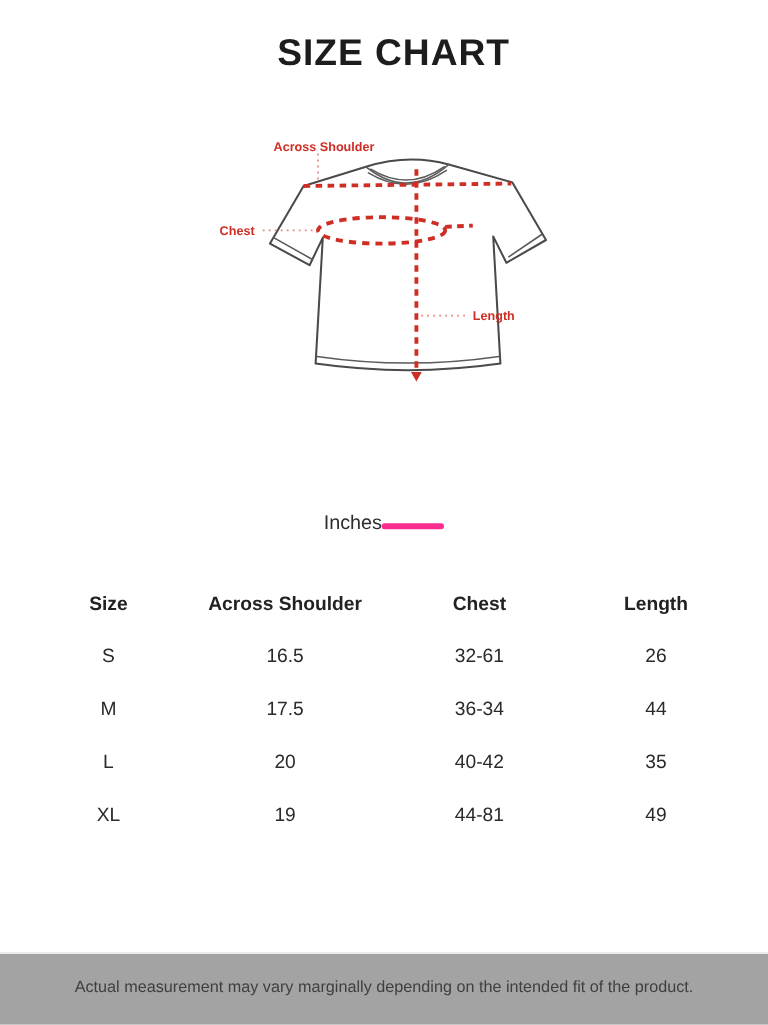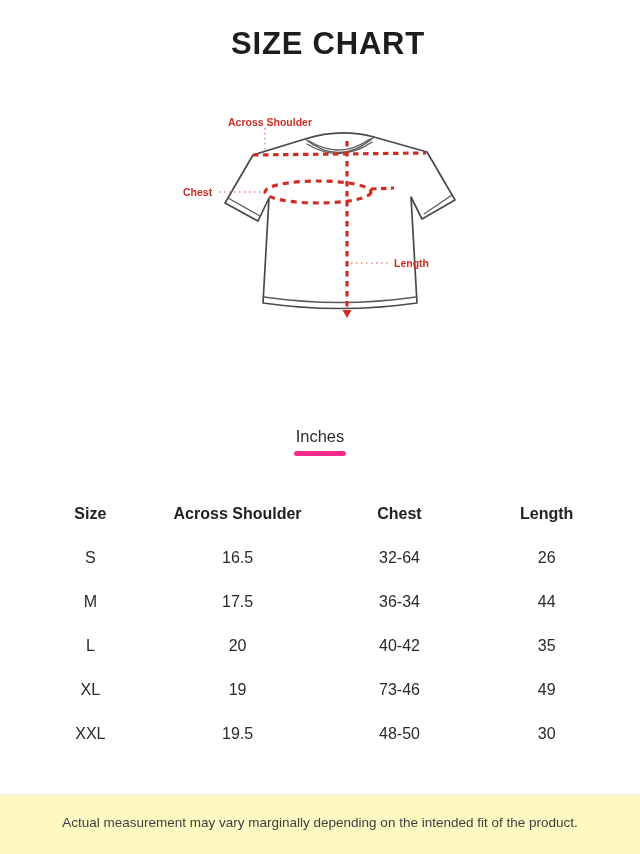--- a/index.html
+++ b/index.html
@@ -26,21 +26,20 @@
     width: 300px; height: 240px;
     margin: 38px auto 0 auto;
   }
   .unit-tabs {
     margin-top: 86px;
     display: flex;
     justify-content: center;
   }
   .unit-tab {
     display: inline-flex;
-    flex-direction: column;
     align-items: center;
     cursor: pointer;
     background: none; border: none;
     font-family: "Liberation Sans", sans-serif;
   }
   .unit-tab-label {
     font-size: 16.5px;
     color: #2e2e2e;
     line-height: 20px;
   }
@@ -72,21 +71,21 @@
   .footer-note {
     position: absolute;
     left: 0; bottom: 0;
     width: 100%;
     border-top: 1px solid #ececec;
     padding: 19px 16px 22px 16px;
     text-align: center;
     font-size: 13.5px;
     line-height: 18px;
     color: #3f3f3f;
-    background: #fef9c3;
+    background: #a3a3a3;
   }
   svg text.red-label {
     font-family: "Liberation Sans", sans-serif;
     font-size: 10.5px;
     font-weight: bold;
     fill: #cf2e24;
   }
 </style>
 </head>
 <body>
@@ -150,43 +149,37 @@
       <th>Size</th>
       <th>Across Shoulder</th>
       <th>Chest</th>
       <th>Length</th>
     </tr>
   </thead>
   <tbody>
     <tr>
       <td>S</td>
       <td>16.5</td>
-      <td>32-64</td>
+      <td>32-61</td>
       <td>26</td>
     </tr>
     <tr>
       <td>M</td>
       <td>17.5</td>
       <td>36-34</td>
       <td>44</td>
     </tr>
     <tr>
       <td>L</td>
       <td>20</td>
       <td>40-42</td>
       <td>35</td>
     </tr>
     <tr>
       <td>XL</td>
       <td>19</td>
-      <td>73-46</td>
+      <td>44-81</td>
       <td>49</td>
-    </tr>
-    <tr>
-      <td>XXL</td>
-      <td>19.5</td>
-      <td>48-50</td>
-      <td>30</td>
     </tr>
   </tbody>
 </table>
 
 <div class="footer-note">Actual measurement may vary marginally depending on the intended fit of the product.</div>
 
 </body></html>

